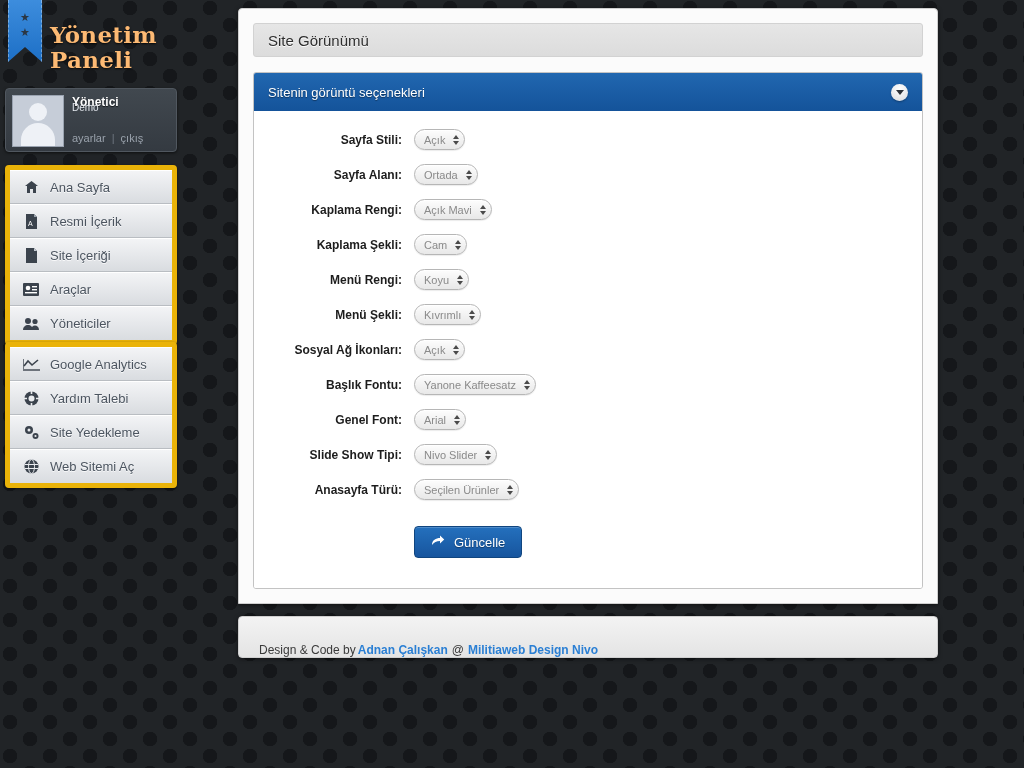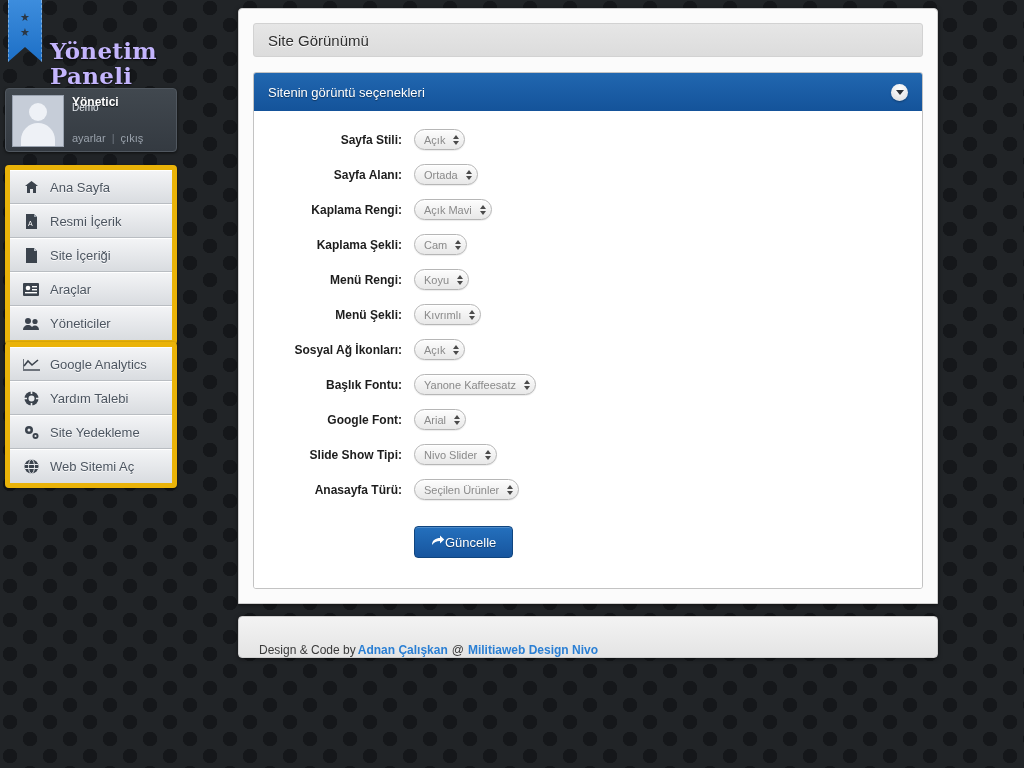--- a/index.html
+++ b/index.html
@@ -45,28 +45,27 @@
     color: #2b3744;
     font-size: 11px;
     line-height: 1;
   }
   .ribbon .star.s1 { top: 12px; }
   .ribbon .star.s2 { top: 27px; }
 
   .brand {
     position: absolute;
     left: 50px; top: 22px;
-    color: #c4b5fd;
+    color: #fdba74;
     font-family: "DejaVu Serif", serif;
     font-size: 23px;
     font-weight: bold;
     line-height: 25px;
     letter-spacing: .3px;
     text-shadow: 0 1px 2px rgba(0,0,0,.8);
-    margin-top: 16px;
   }
 
   .userbox {
     position: absolute;
     left: 5px; top: 88px;
     width: 172px; height: 64px;
     background: linear-gradient(to bottom, #41484f, #343a41);
     border: 1px solid #50575f;
     border-radius: 4px;
     box-shadow: 0 1px 3px rgba(0,0,0,.6);
@@ -256,20 +255,21 @@
     border-left: 3.5px solid transparent;
     border-right: 3.5px solid transparent;
   }
   .sel .steps i.up { border-bottom: 4px solid #4a4a4a; }
   .sel .steps i.dn { border-top: 4px solid #4a4a4a; }
 
   #submit-row { margin-top: 26px; padding-left: 160px; }
   #update-btn {
     display: inline-flex;
     align-items: center;
+    gap: 9px;
     height: 32px;
     padding: 0 16px;
     background: linear-gradient(to bottom, #2470bd, #17559e);
     border: 1px solid #10457f;
     border-radius: 4px;
     color: #fff;
     font-size: 13px;
     cursor: pointer;
     text-shadow: 0 1px 1px rgba(0,0,0,.4);
     box-shadow: inset 0 1px 0 rgba(255,255,255,.2);
@@ -522,21 +522,21 @@
           <div class="fctl"><div class="sel">
             <span class="txt">Yanone Kaffeesatz</span>
             <span class="steps">
                   <i class="up"></i>
                   <i class="dn"></i>
                 </span>
           </div></div>
         </div>
 
         <div class="frow">
-          <div class="flabel">Google Font:</div>
+          <div class="flabel">Genel Font:</div>
           <div class="fctl"><div class="sel">
             <span class="txt">Arial</span>
             <span class="steps">
                   <i class="up"></i>
                   <i class="dn"></i>
                 </span>
           </div></div>
         </div>
 
         <div class="frow">

